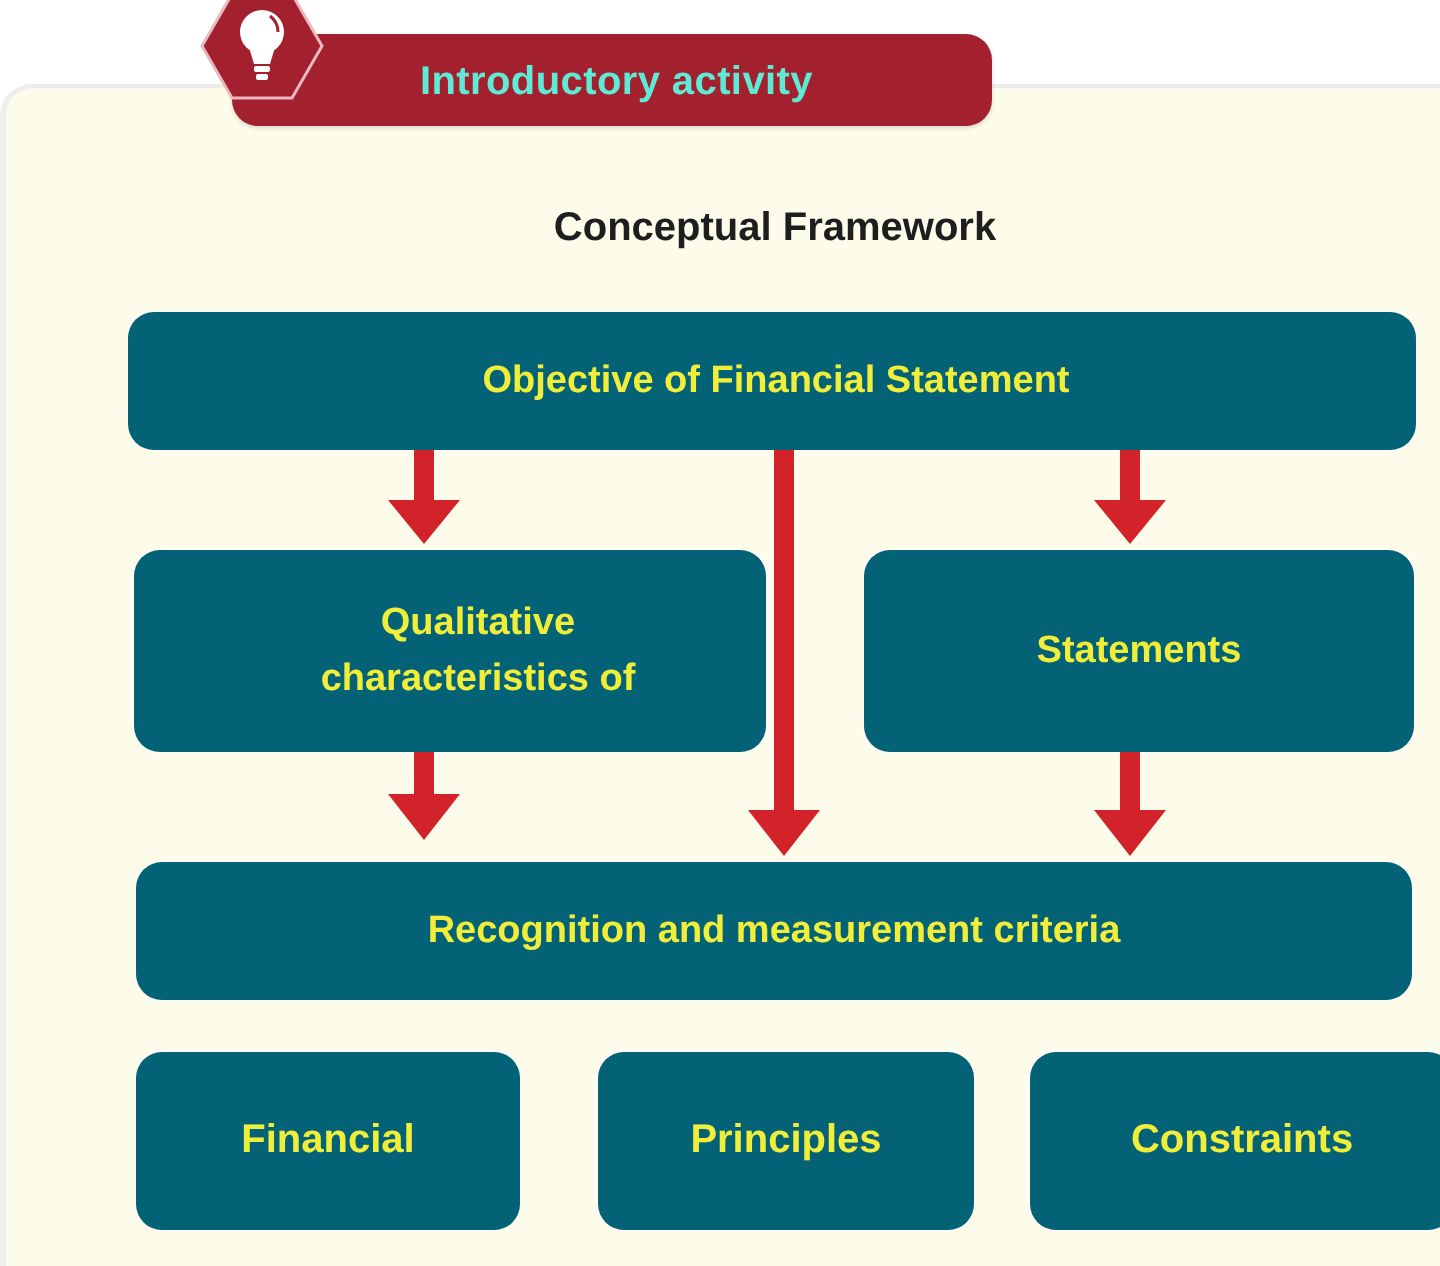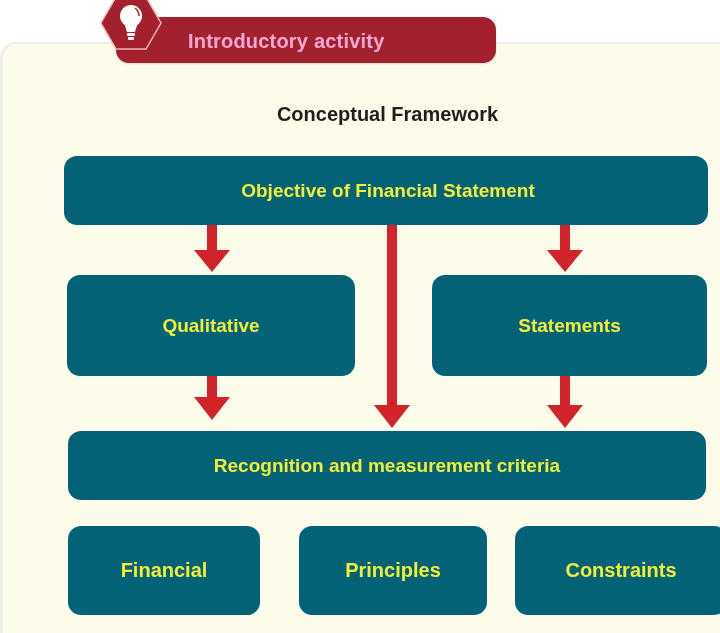--- a/index.html
+++ b/index.html
@@ -15,22 +15,22 @@
     border-left:3px solid #eeeeea;
     border-top-left-radius:16px;
     box-sizing:border-box;
   }
   .header-tab {
     position:absolute; left:116px; top:17px; width:380px; height:46px;
     background:#a3212f; border-radius:13px;
     box-shadow:0 1px 2px rgba(0,0,0,0.15);
   }
   .header-label {
-    position:absolute; left:72px; top:0; height:46px; line-height:48px;
-    color:#f9a8d4; font-weight:bold; font-size:20px; letter-spacing:0.2px;
+    position:absolute; left:94px; top:0; height:46px; line-height:48px;
+    color:#5eead4; font-weight:bold; font-size:20px; letter-spacing:0.2px;
   }
   .hex {
     position:absolute; left:100px; top:-4px; width:62px; height:54px;
   }
   .title {
     position:absolute; left:0; width:775px; top:103px; text-align:center;
     font-weight:bold; font-size:20px; color:#1e1e1e;
   }
   .box {
     position:absolute; background:#046277; border-radius:13px;
@@ -60,23 +60,24 @@
   </g>
   <path d="M35,12 Q39,15 39,20" stroke="#a3212f" stroke-width="1.5" fill="none"></path>
 </svg>
 
 <div class="title">Conceptual Framework</div>
 
 <div class="box" style="left:64px; top:156px; width:644px; height:69px; font-size:19px;">
   <span style="margin-left:4px;">Objective of Financial Statement</span>
 </div>
 
-<div class="box" style="left:67px; top:275px; width:288px; height:101px; font-size:19px; line-height:28px;">
+<div class="box" style="left:67px; top:275px; width:288px; height:101px; font-size:19px; line-height:28px;padding-left:28px;">
   <div>
     <span>Qualitative</span>
+    <span>characteristics of</span>
   </div>
 </div>
 
 <div class="box" style="left:432px; top:275px; width:275px; height:101px; font-size:19px; line-height:29px;">
   <div>
     <span>Statements</span>
   </div>
 </div>
 
 <div class="box" style="left:68px; top:431px; width:638px; height:69px; font-size:19px;">

